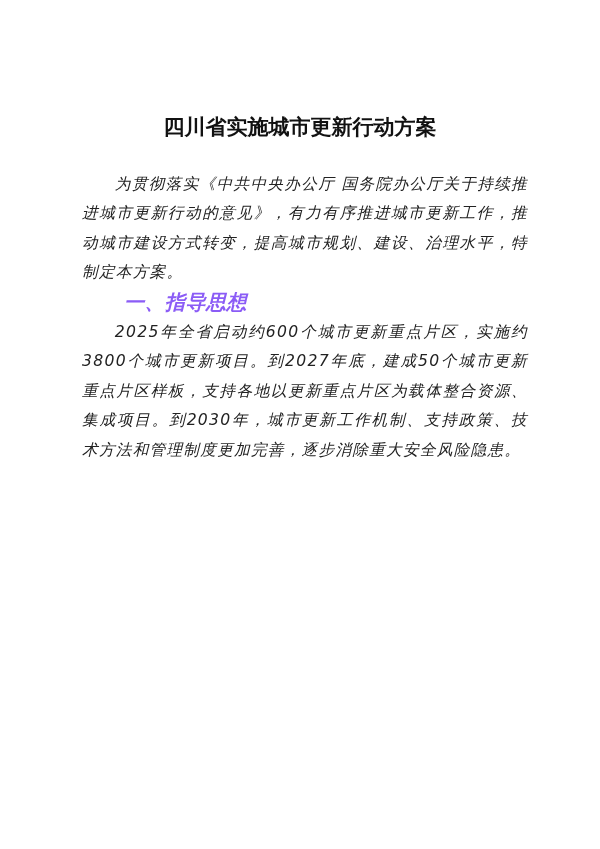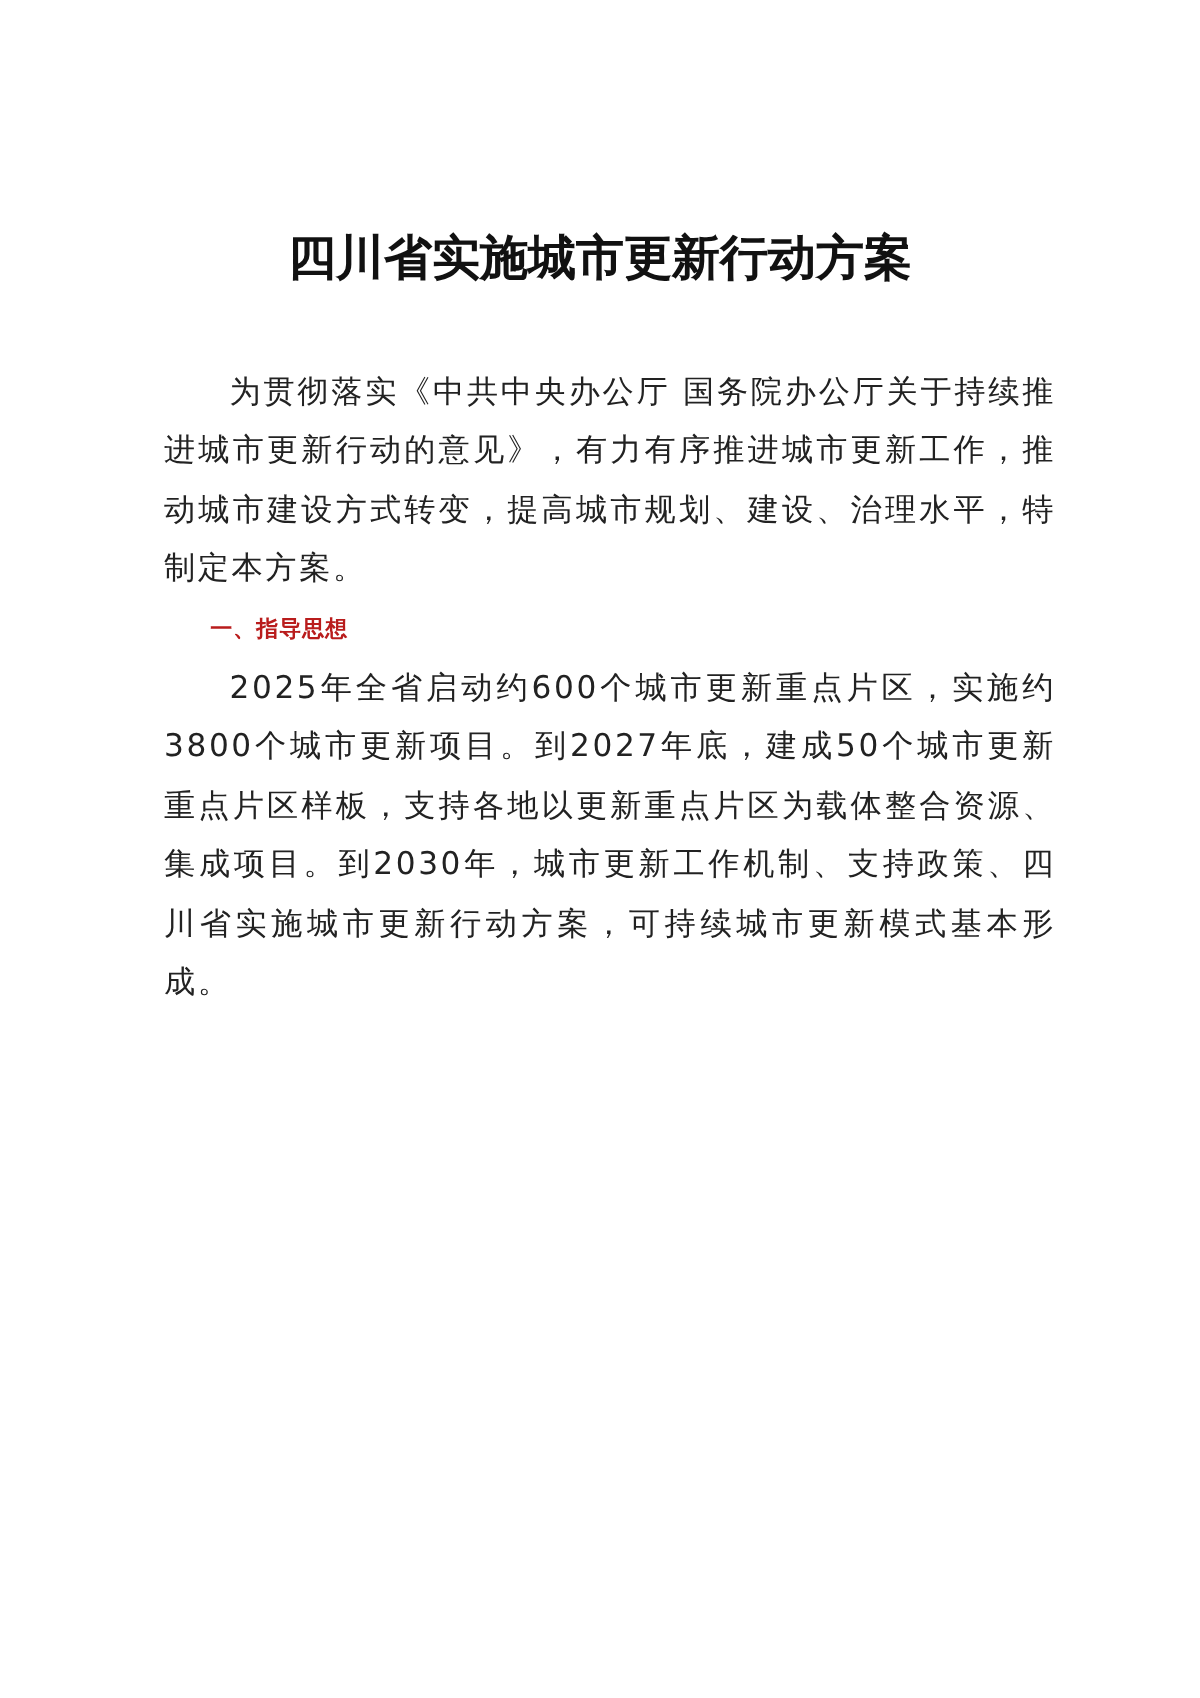--- a/index.html
+++ b/index.html
@@ -1,41 +1,41 @@
 <!DOCTYPE html>
 <html><head>
 <meta charset="utf-8">
 <style>
   html, body { margin:0; padding:0; background:#ffffff; }
   body { width:600px; height:849px; position:relative; overflow:hidden; color:#1a1a1a; }
   .page { position:absolute; left:0; top:0; width:600px; height:849px; background:#fff; }
   .title {
     position:absolute; left:0; top:113px; width:600px; text-align:center;
-    font-family:"DejaVu Serif", serif; font-weight:bold; font-size:24px; letter-spacing:0px;
+    font-family:"DejaVu Serif", serif; font-weight:bold; font-size:21px; letter-spacing:0px;
     color:#111;
   }
   .body {
-    position:absolute; left:82px; top:182px; width:446px;
+    position:absolute; left:82px; top:170px; width:446px;
     font-family:"DejaVu Sans", sans-serif; font-size:15.6px; line-height:29.4px;
-    text-align:justify; text-justify:inter-character; letter-spacing:1.3px; color:#222;
+    text-align:justify; text-justify:inter-character; letter-spacing:1.3px; color:#222;font-style:italic;
   }
   .para { margin:0; text-indent:2.1em; }
   .heading {
     margin:0; text-indent:2.1em; font-family:"DejaVu Sans", sans-serif; font-weight:bold;
-    font-size:11px; letter-spacing:0.5px; color:#b91c1c;
+    font-size:20px; letter-spacing:0.5px; color:#8b5cf6;
   }
   .heading.h2 { margin-top:4px; }
   .para.p3 { margin-top:1px; }
 </style>
 </head>
 <body>
 
 <div class="page">
   <div class="title">四川省实施城市更新行动方案</div>
 
   <div class="body">
     <p class="para">为贯彻落实《中共中央办公厅 国务院办公厅关于持续推进城市更新行动的意见》，有力有序推进城市更新工作，推动城市建设方式转变，提高城市规划、建设、治理水平，特制定本方案。</p>
 
     <p class="heading">一、指导思想</p>
-    <p class="para p3">2025年全省启动约600个城市更新重点片区，实施约3800个城市更新项目。到2027年底，建成50个城市更新重点片区样板，支持各地以更新重点片区为载体整合资源、集成项目。到2030年，城市更新工作机制、支持政策、四川省实施城市更新行动方案，可持续城市更新模式基本形成。</p>
+    <p class="para p3">2025年全省启动约600个城市更新重点片区，实施约3800个城市更新项目。到2027年底，建成50个城市更新重点片区样板，支持各地以更新重点片区为载体整合资源、集成项目。到2030年，城市更新工作机制、支持政策、技术方法和管理制度更加完善，逐步消除重大安全风险隐患。</p>
 
   </div>
 </div>
 
 </body></html>

